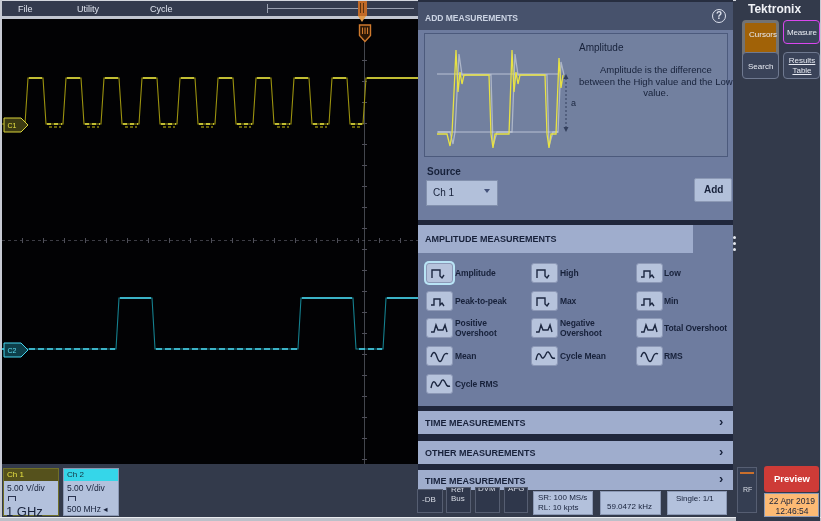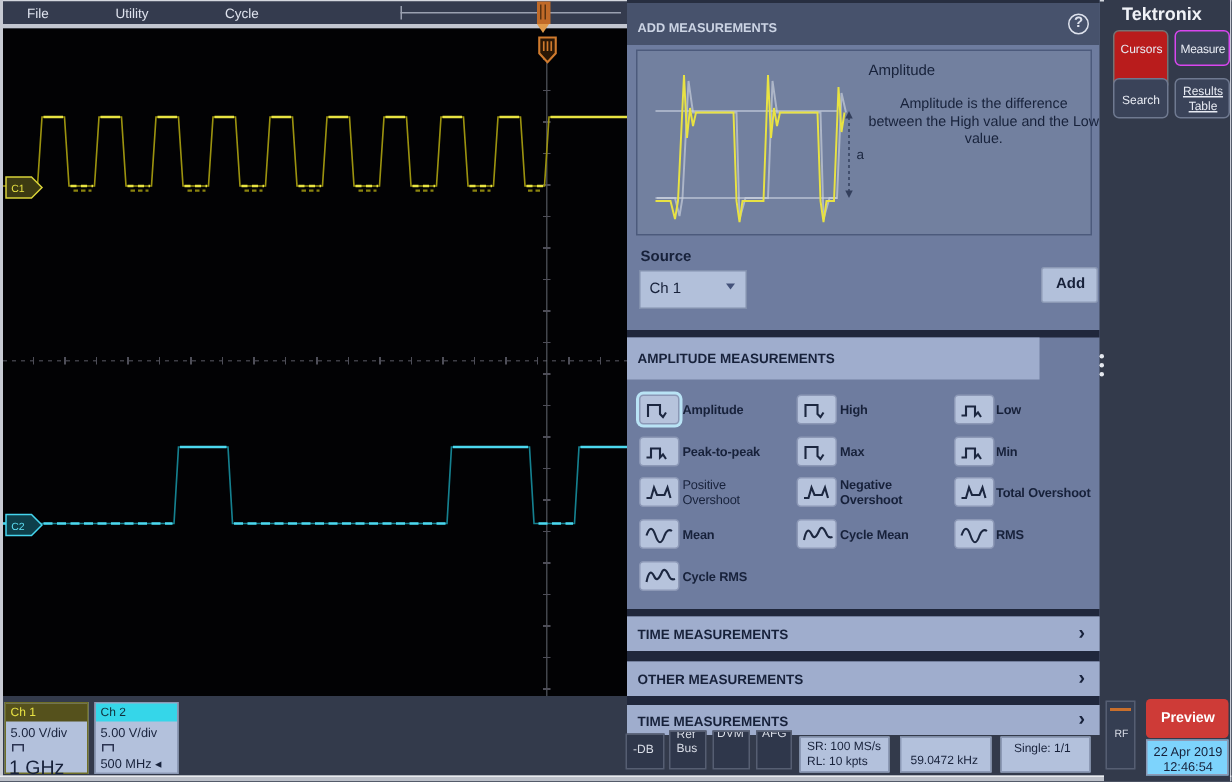--- a/index.html
+++ b/index.html
@@ -156,21 +156,21 @@
         </svg>
       </div>
       <div class="abs txt" style="left:246px;top:43px;font-size:8.5px;font-weight:bold;letter-spacing:-0.1px;line-height:10px;white-space:nowrap;">Min</div>
       <div class="abs" style="left:8px;top:65px;width:27px;height:20px;background:#b6c3dc;border:1px solid #8c98b6;border-radius:3px;">
         <svg width="25" height="18" viewBox="0 0 25 18" style="position:absolute;left:0;top:0;">
           <g fill="none" stroke="#1c2740" stroke-width="1.4">
             <path d="M4,13 h3 l2,-7 l2,5 h5 l2,-5 l2,7"></path>
           </g>
         </svg>
       </div>
-      <div class="abs txt" style="left:37px;top:65px;font-size:8.5px;font-weight:normal;letter-spacing:-0.1px;line-height:10px;white-space:nowrap;">Positive<br>Overshoot</div>
+      <div class="abs txt" style="left:37px;top:65px;font-size:8.5px;font-weight:bold;letter-spacing:-0.1px;line-height:10px;white-space:nowrap;">Positive<br>Overshoot</div>
       <div class="abs" style="left:113px;top:65px;width:27px;height:20px;background:#b6c3dc;border:1px solid #8c98b6;border-radius:3px;">
         <svg width="25" height="18" viewBox="0 0 25 18" style="position:absolute;left:0;top:0;">
           <g fill="none" stroke="#1c2740" stroke-width="1.4">
             <path d="M4,13 h3 l2,-7 l2,5 h5 l2,-5 l2,7"></path>
           </g>
         </svg>
       </div>
       <div class="abs txt" style="left:142px;top:65px;font-size:8.5px;font-weight:bold;letter-spacing:-0.1px;line-height:10px;white-space:nowrap;">Negative<br>Overshoot</div>
       <div class="abs" style="left:218px;top:65px;width:27px;height:20px;background:#b6c3dc;border:1px solid #8c98b6;border-radius:3px;">
         <svg width="25" height="18" viewBox="0 0 25 18" style="position:absolute;left:0;top:0;">
@@ -270,37 +270,37 @@
 </div>
 <div class="abs" style="left:600px;top:491px;width:61px;height:24px;background:#b3c1dc;border:1px solid #8c99b5;">
   <span class="abs txt" style="left:6px;top:10px;font-size:8px;">59.0472 kHz</span>
 </div>
 <div class="abs" style="left:667px;top:491px;width:60px;height:24px;background:#b3c1dc;border:1px solid #8c99b5;">
   <span class="abs txt" style="left:8px;top:2px;font-size:8px;">Single: 1/1</span>
 </div>
 
 <div class="abs" style="left:736px;top:0;width:84px;height:521px;background:#333a4b;">
   <span class="abs" style="left:12px;top:2px;font-size:12px;font-weight:bold;color:#f0f2f7;">Tektronix</span>
-  <div class="abs" style="left:6px;top:20px;width:37px;height:40px;background:#b91c1c;border:1px solid #737373;border-radius:4px;">
+  <div class="abs" style="left:6px;top:20px;width:37px;height:40px;background:#a16207;border:3px solid #737373;border-radius:4px;">
     <span class="abs" style="left:4px;top:7px;font-size:8px;color:#e8ebf3;">Cursors</span>
   </div>
   <div class="abs" style="left:47px;top:20px;width:37px;height:24px;background:#3a4359;border:1px solid #d946ef;border-radius:4px;">
     <span class="abs" style="left:3px;top:7px;font-size:8px;letter-spacing:-0.2px;color:#e8ebf3;">Measure</span>
   </div>
   <div class="abs" style="left:6px;top:52px;width:37px;height:27px;background:#3a4359;border:1px solid #6f7990;border-radius:4px;">
     <span class="abs" style="left:5px;top:9px;font-size:8px;color:#e8ebf3;">Search</span>
   </div>
   <div class="abs" style="left:47px;top:52px;width:37px;height:27px;background:#3a4359;border:1px solid #6f7990;border-radius:4px;">
     <span class="abs" style="left:3px;top:3px;font-size:8px;line-height:10px;color:#e8ebf3;text-align:center;width:30px;text-decoration:underline;">Results<br>Table</span>
   </div>
 
   <div class="abs" style="left:1px;top:467px;width:20px;height:46px;background:#353e52;border:1px solid #565e72;">
     <div class="abs" style="left:2px;top:4px;width:14px;height:2px;background:#c96f2c;"></div>
     <span class="abs" style="left:5px;top:18px;font-size:7px;color:#d8dce6;">RF</span>
   </div>
 
   <div class="abs" style="left:28px;top:466px;width:55px;height:26px;background:#ce3b37;border-radius:3px;">
     <span class="abs" style="left:10px;top:7px;font-size:9.5px;font-weight:bold;color:#fff;">Preview</span>
   </div>
-  <div class="abs" style="left:28px;top:493px;width:55px;height:24px;background:#7dd3fc;border:1px solid #8c99b5;">
+  <div class="abs" style="left:28px;top:493px;width:55px;height:24px;background:#fdba74;border:1px solid #8c99b5;">
     <span class="abs txt" style="left:4px;top:2px;font-size:8.5px;line-height:10px;text-align:center;width:46px;">22 Apr 2019<br>12:46:54</span>
   </div>
 </div>
 
 </body></html>

